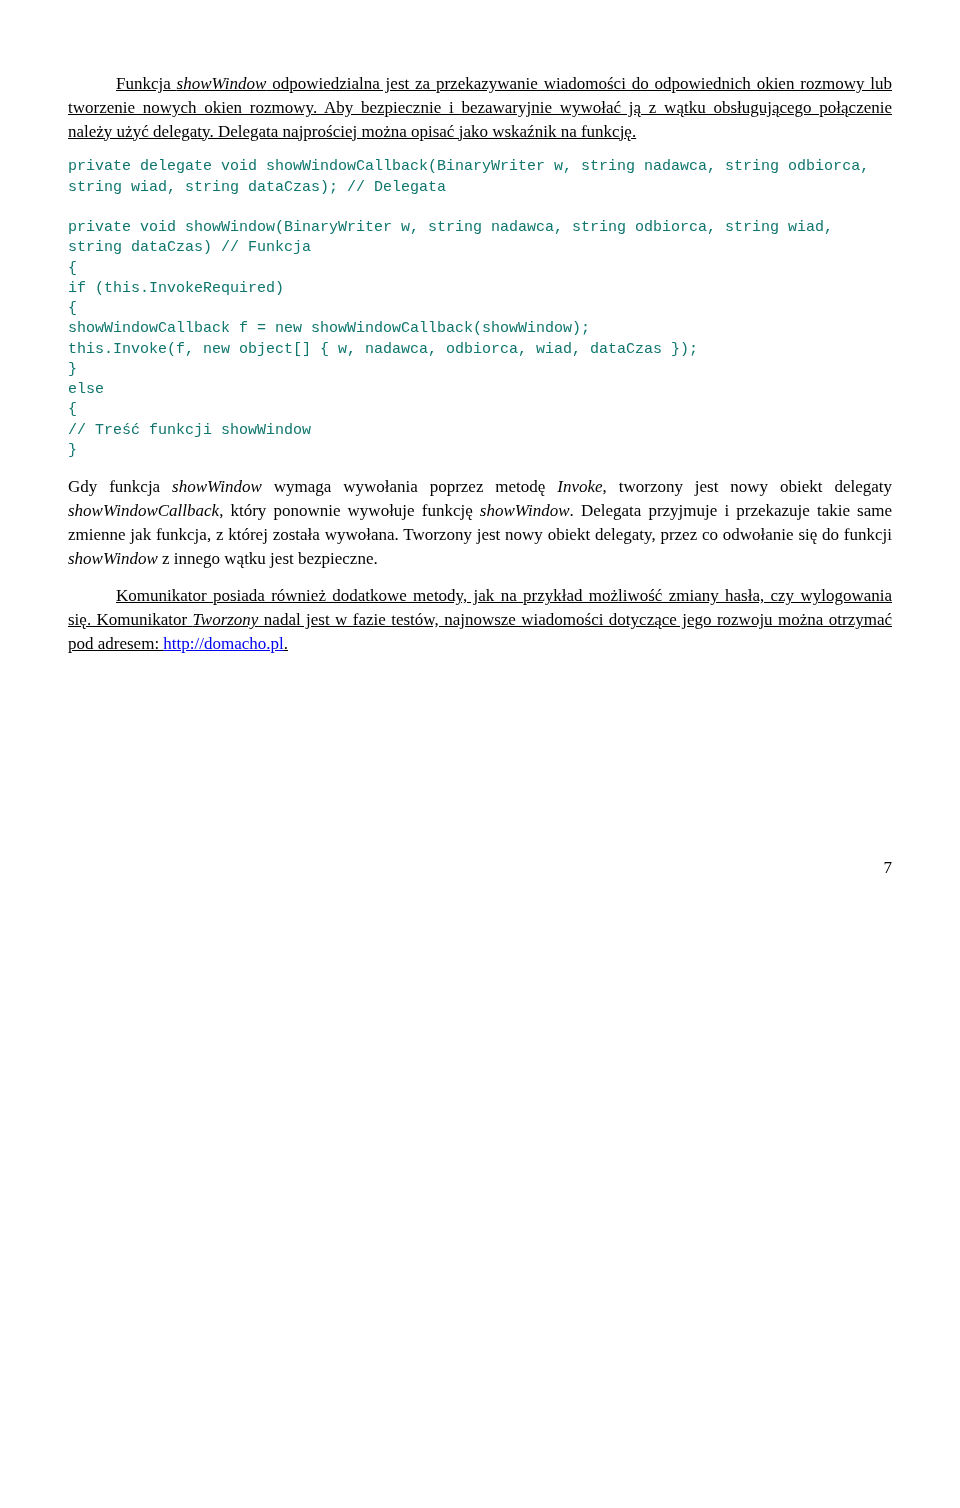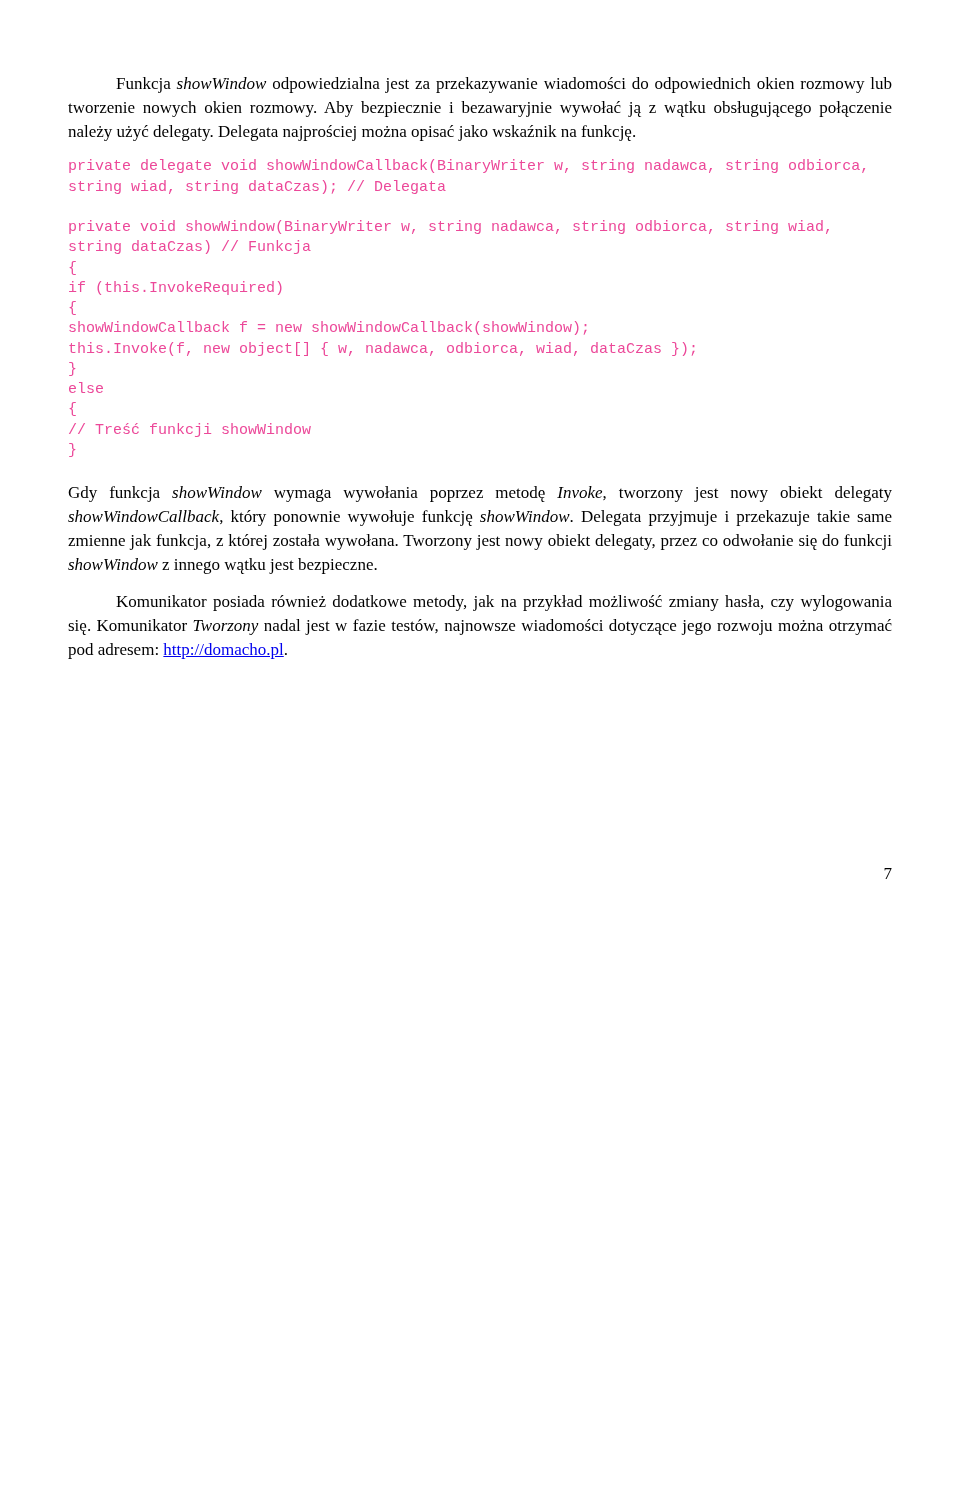--- a/index.html
+++ b/index.html
@@ -12,28 +12,29 @@
     color: #000;
     width: 960px;
     box-sizing: border-box;
   }
   p {
     margin: 0 0 14px 0;
     text-align: justify;
   }
   .indent {
     text-indent: 48px;
+    text-decoration: underline;
   }
   .code {
     font-family: "Courier New", Courier, monospace;
     font-size: 15px;
     white-space: pre-wrap;
     line-height: 1.35;
-    color: #ec4899;
-    margin: 0 0 20px 0;
+    color: #0f766e;
+    margin: 0 0 14px 0;
   }
   .link {
     color: #0000ee;
     text-decoration: underline;
     margin-top: 42px;
   }
   .italic {
     font-style: italic;
   }
   .pagenum {

